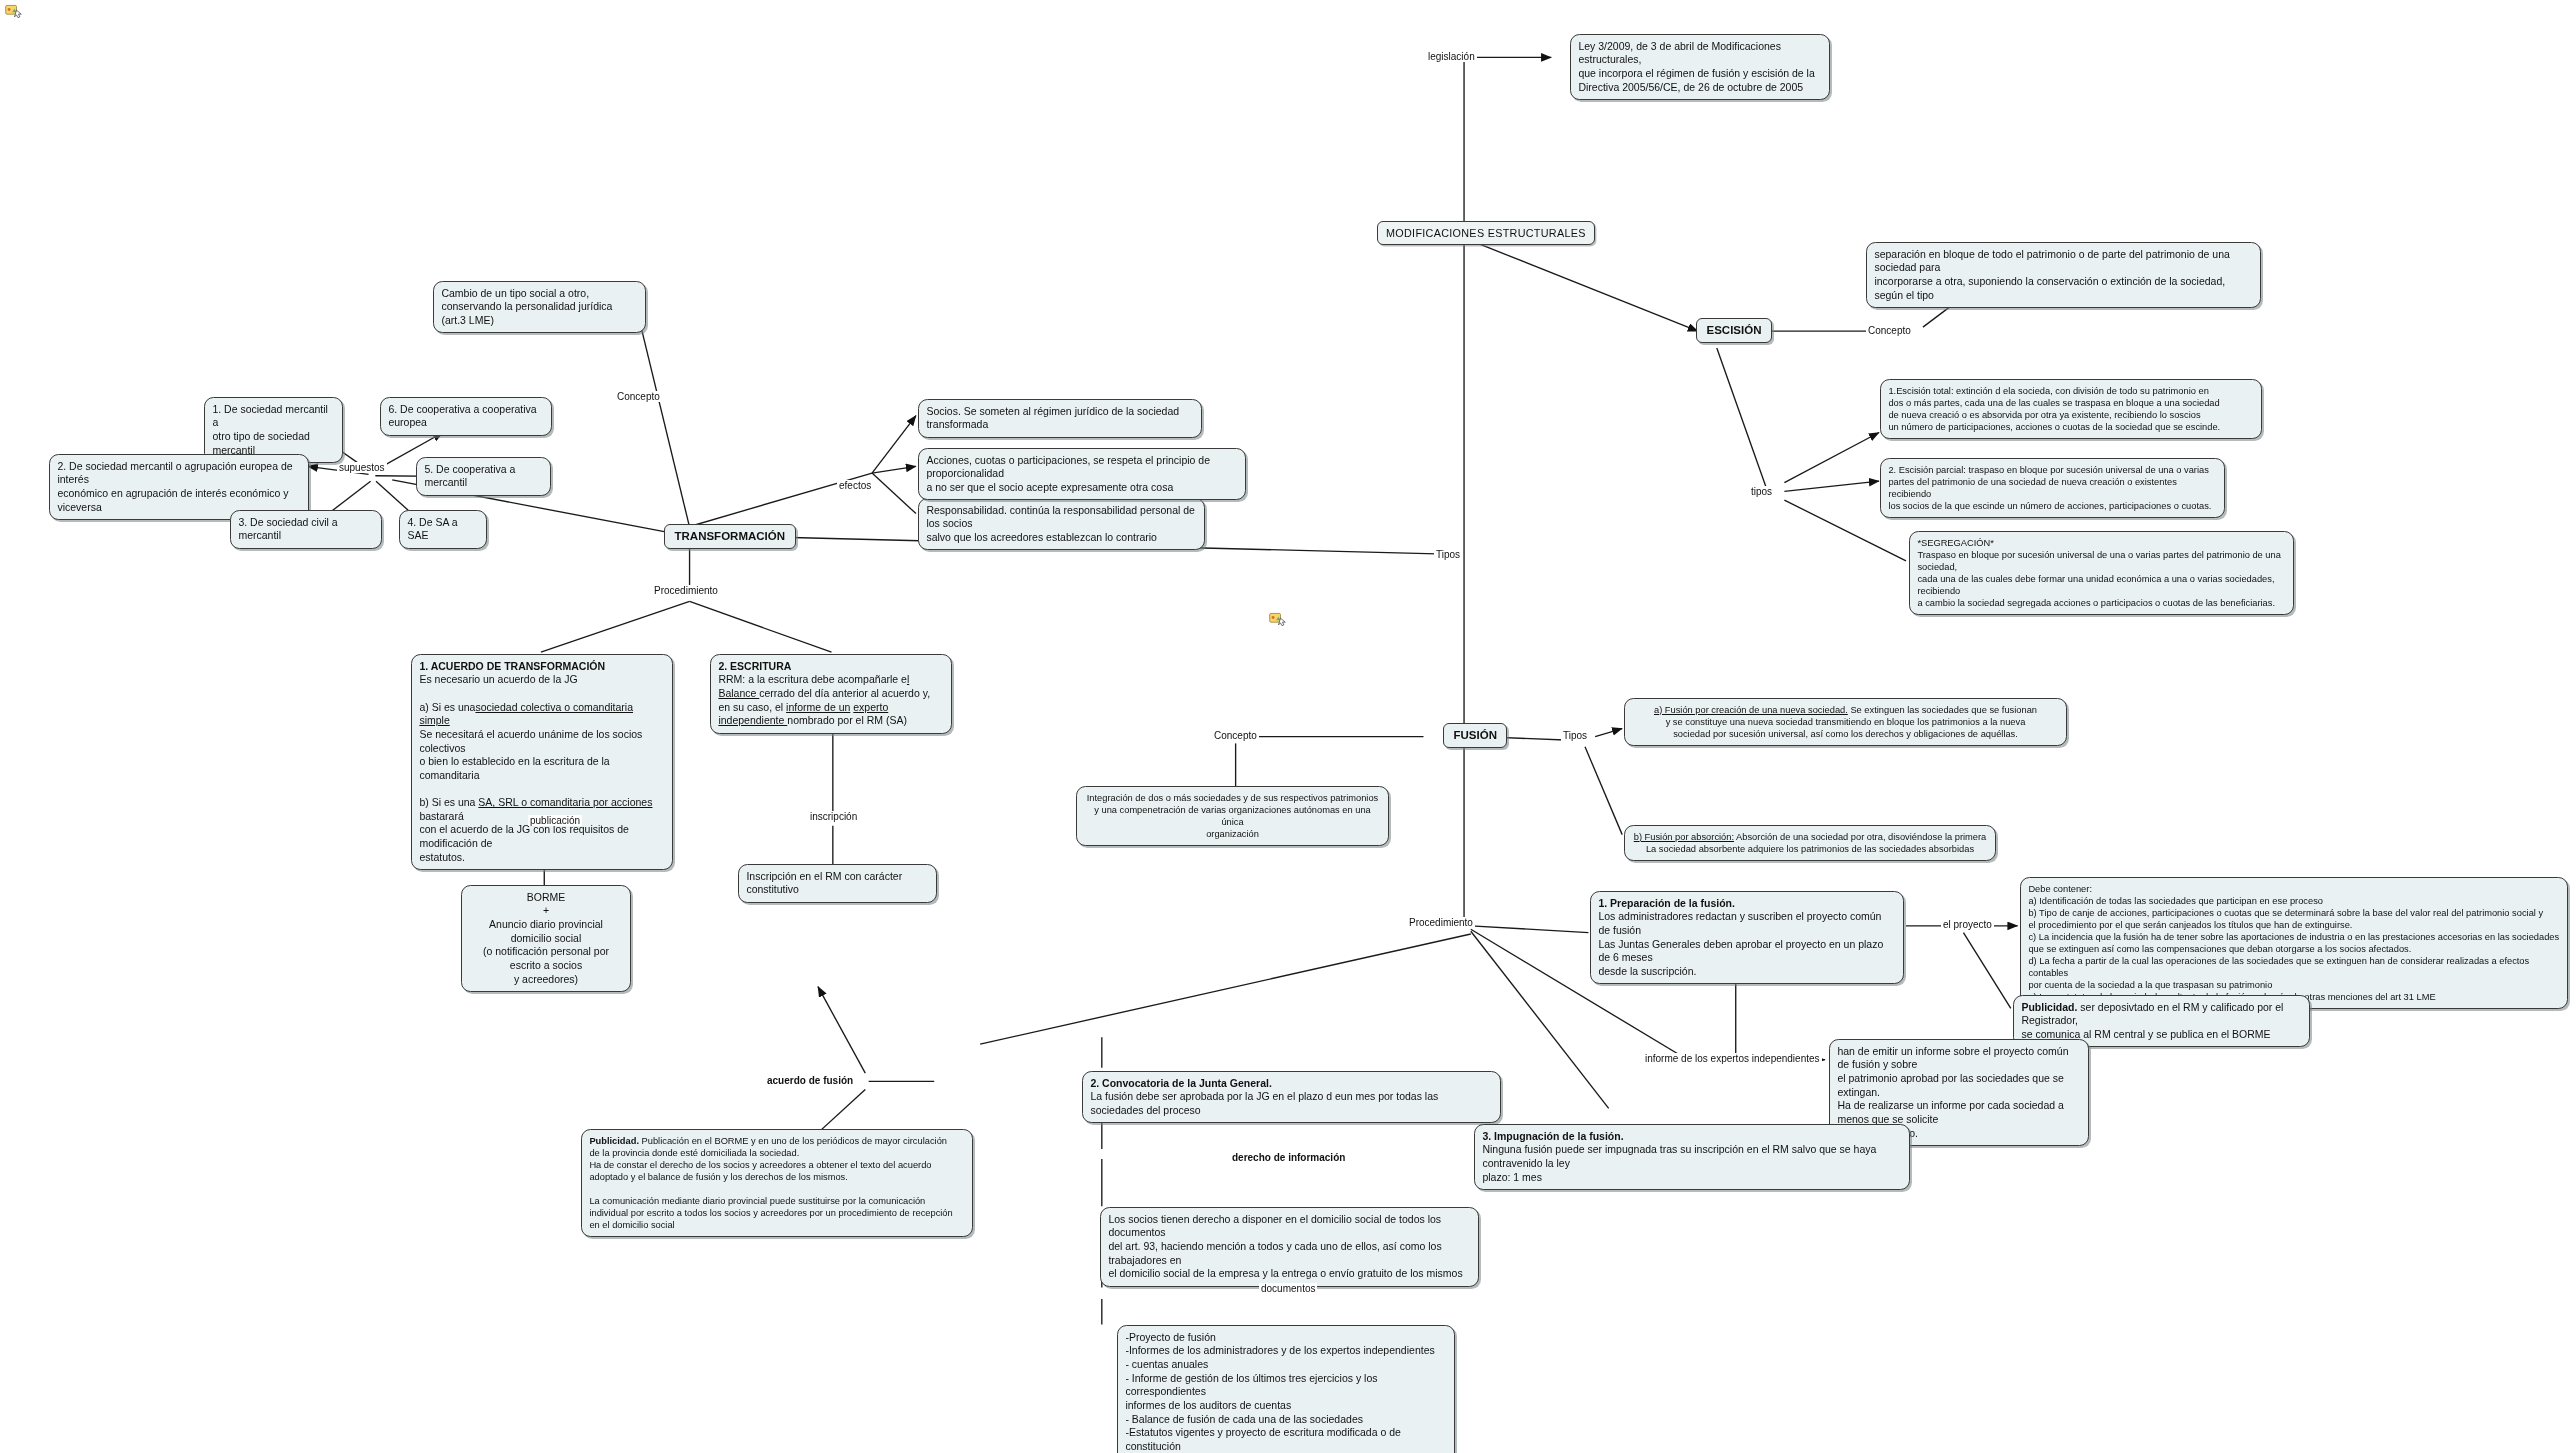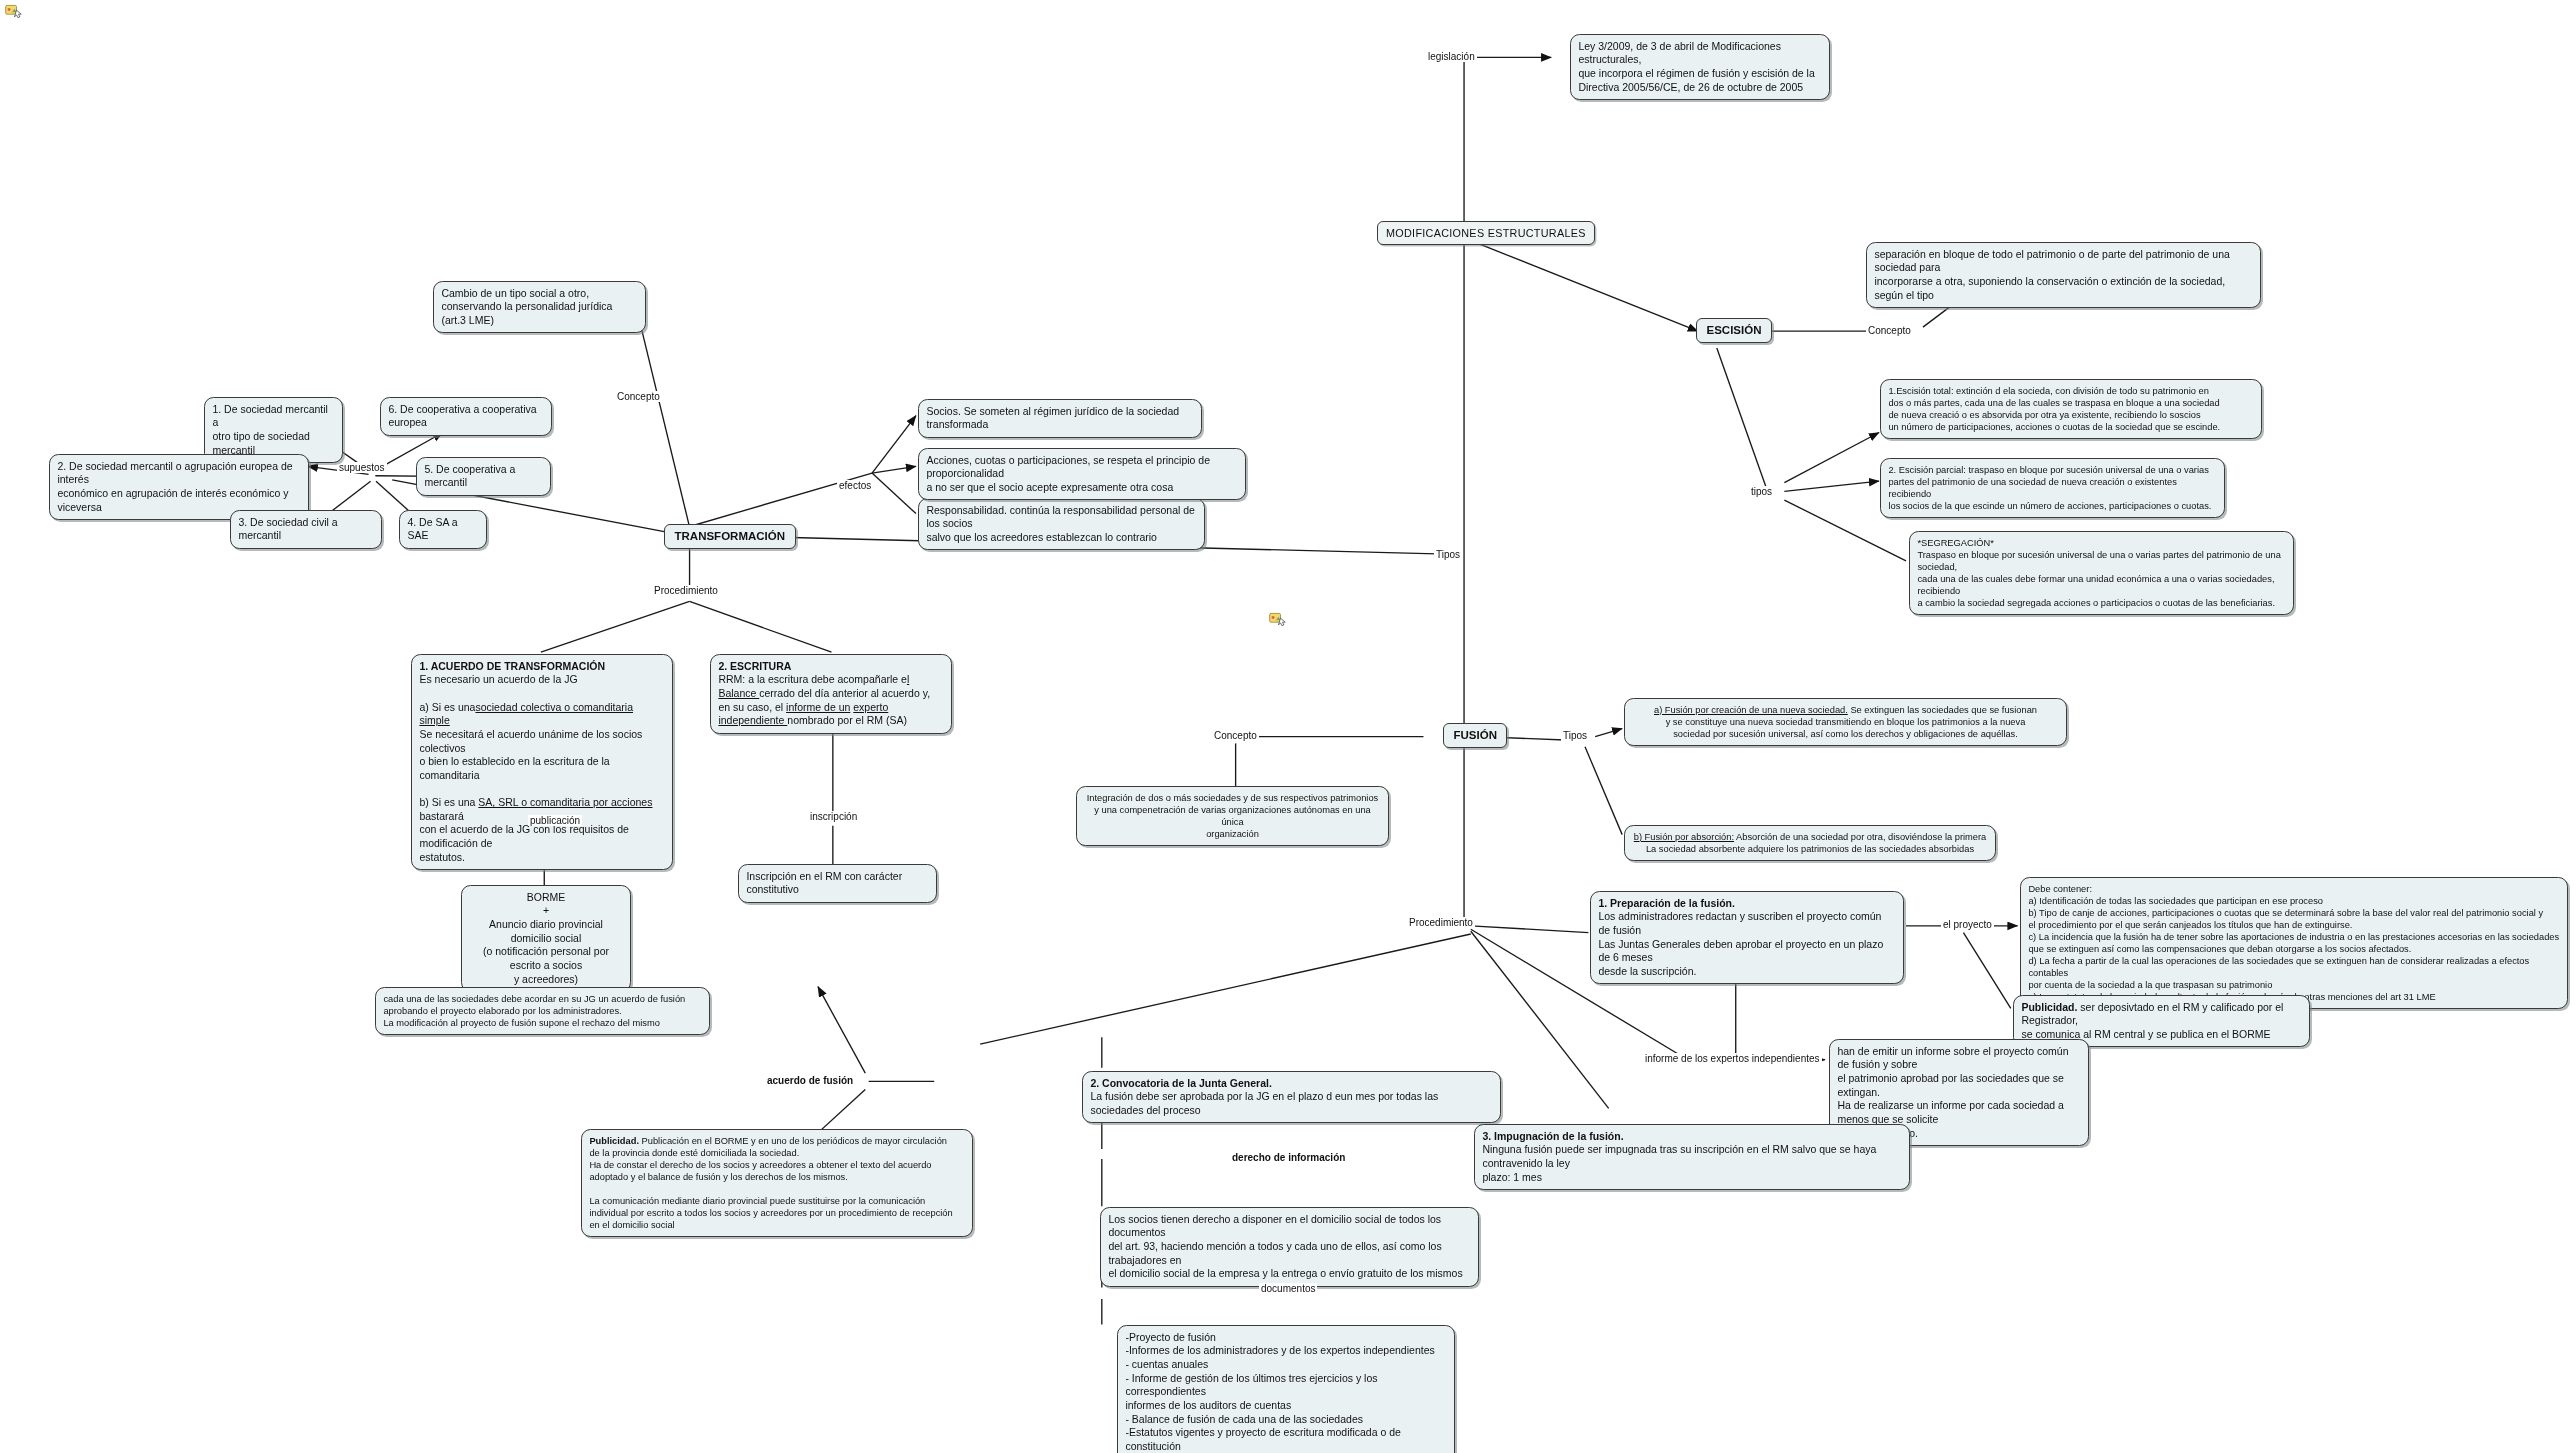--- a/index.html
+++ b/index.html
@@ -301,23 +301,20 @@
   </div>
 
   <div class="node" style="left:1474px;top:1124px;width:436px;white-space:normal;">
     <span class="hd">3. Impugnación de la fusión.</span>
     <span style="white-space:pre-line">Ninguna fusión puede ser impugnada tras su inscripción en el RM salvo que se haya contravenido la ley
 plazo: 1 mes</span>
   </div>
 
   <div class="elabel b" style="left:765px;top:1075px;">acuerdo de fusión</div>
 
-  <div class="node xsmall" style="left:375px;top:987px;width:335px;">cada una de las sociedades debe acordar en su JG un acuerdo de fusión
-aprobando el proyecto elaborado por los administradores.
-La modificación al proyecto de fusión supone el rechazo del mismo</div>
 
   <div class="node xsmall" style="left:581px;top:1129px;width:392px;white-space:normal;">
     <span style="font-weight:bold">Publicidad.</span><span style="white-space:pre-line"> Publicación en el BORME y en uno de los periódicos de mayor circulación
 de la provincia donde esté domiciliada la sociedad.
 Ha de constar el derecho de los socios y acreedores a obtener el texto del acuerdo
 adoptado y el balance de fusión y los derechos de los mismos.
 
 La comunicación mediante diario provincial puede sustituirse por la comunicación
 individual por escrito a todos los socios y acreedores por un procedimiento de recepción
 en el domicilio social</span>

